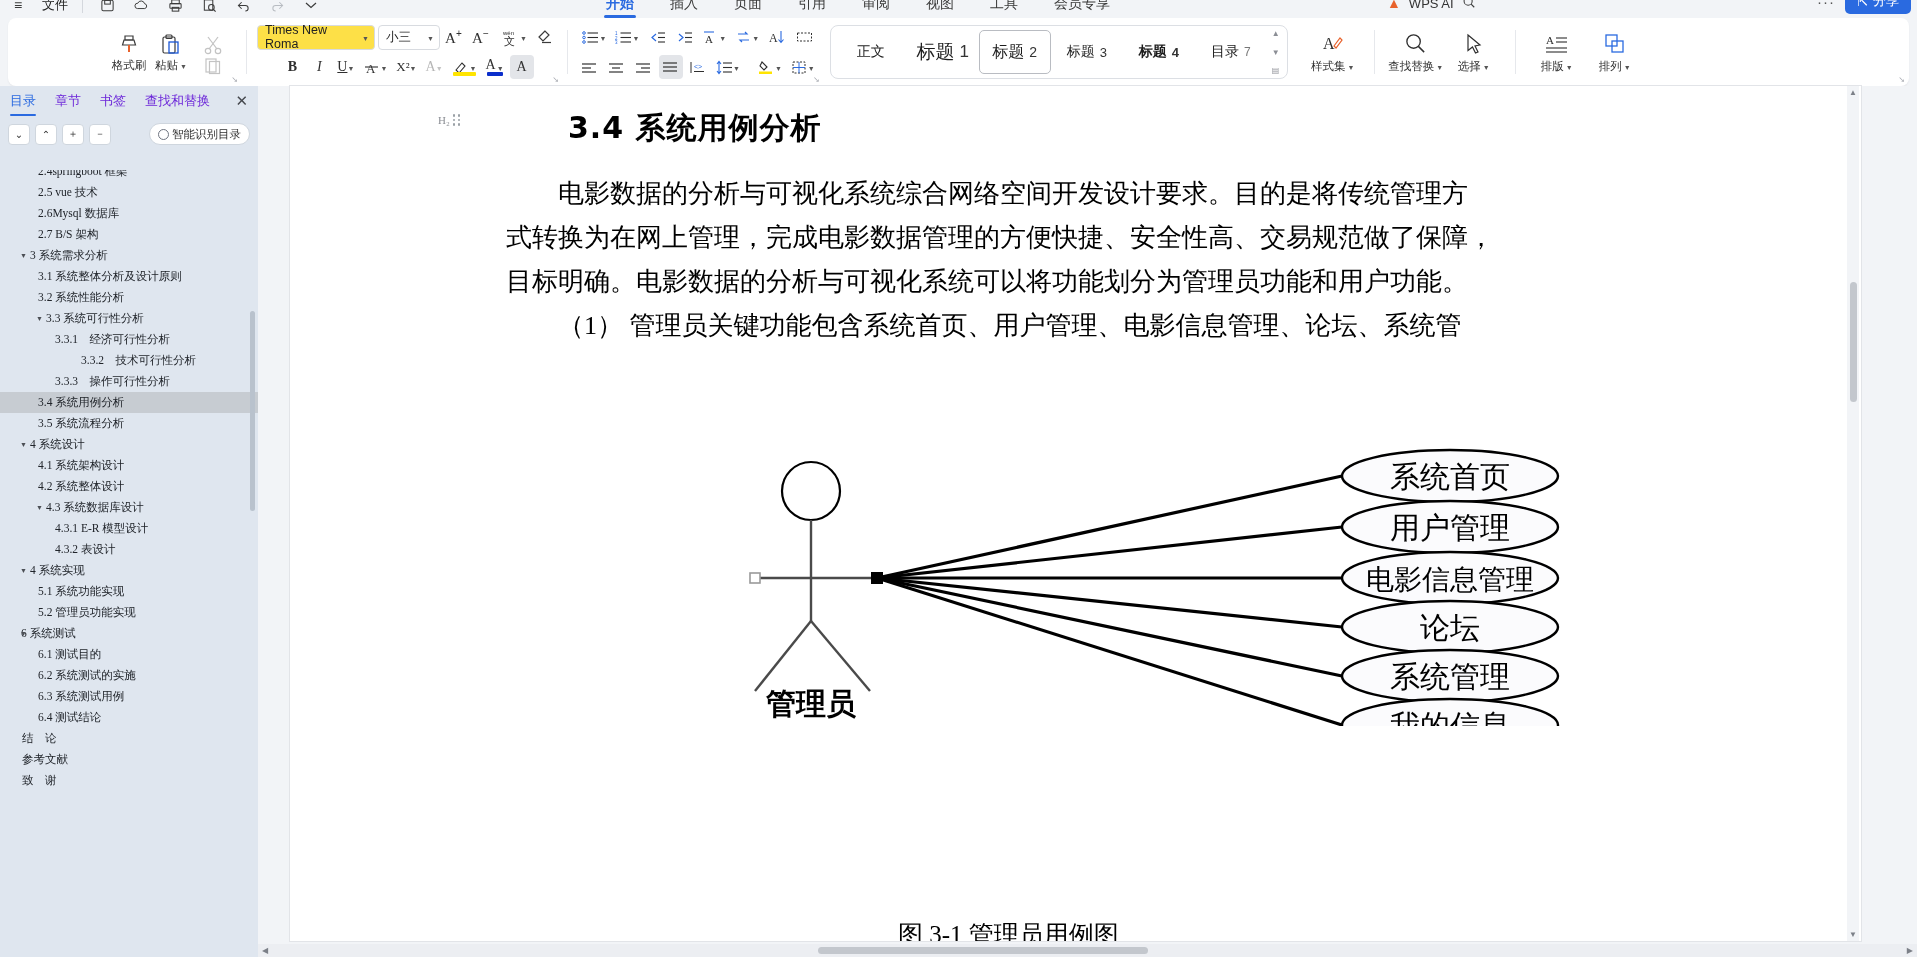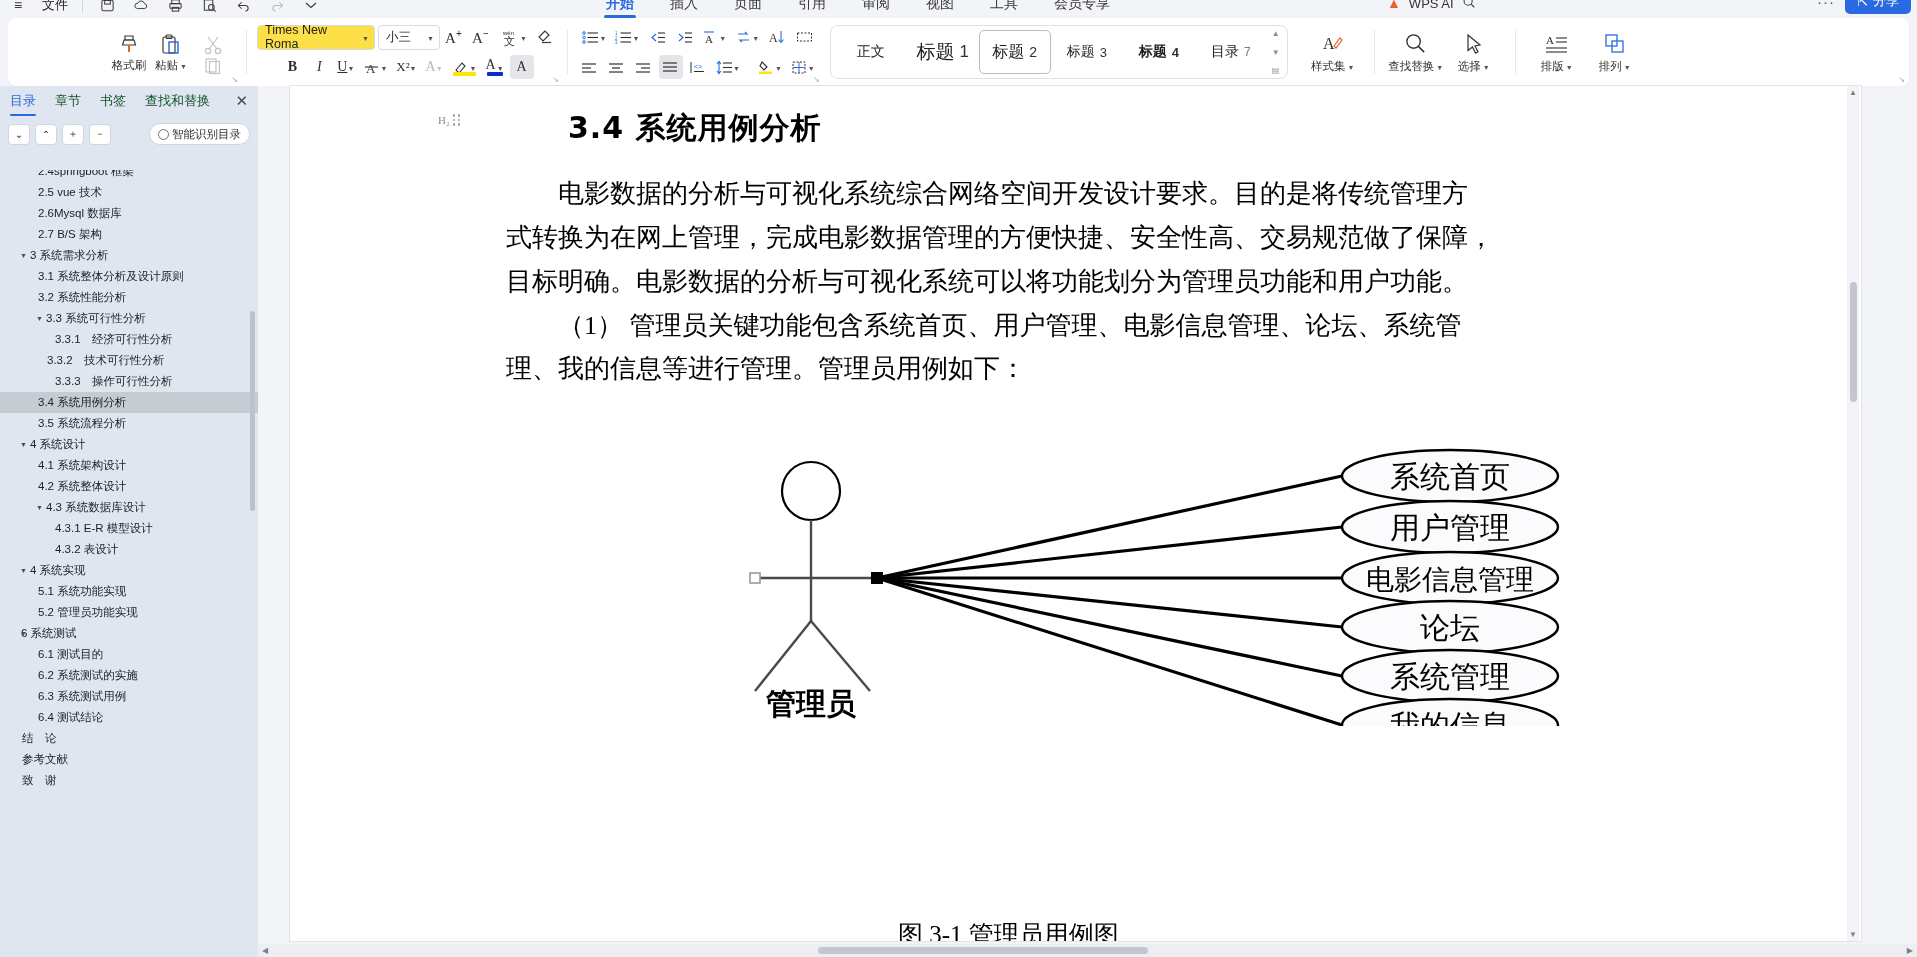--- a/index.html
+++ b/index.html
@@ -101,37 +101,37 @@
   .tool-col { display:flex; flex-direction:column; align-items:center; justify-content:center; width:58px; height:58px; gap:2px; }
   .tool-col .ti { height:26px; display:flex; align-items:center; font-size:17px; color:#2f2f2f;}
   .tool-col .lbl { font-size:11.5px; color:#2f2f2f; white-space:nowrap; display:flex; align-items:center; gap:2px;text-align:right; }
 
   
   .sidebar {
     position:absolute; left:0; top:86px; width:258px; height:871px;
     background:#dfe6ef;
   }
   .side-tabs { display:flex; align-items:center; height:32px; padding:0 10px; gap:19px; position:relative; }
-  .side-tabs .st { font-size:13px; color:#14532d; position:relative; padding:6px 0 8px; white-space:nowrap; }
+  .side-tabs .st { font-size:13px; color:#6d28d9; position:relative; padding:6px 0 8px; white-space:nowrap; }
   .side-tabs .st.active { color:#2a6ae0; }
   .side-tabs .st.active::after { content:""; position:absolute; left:0; right:0; bottom:2px; height:2.5px; background:#2a6ae0; border-radius:2px; }
   .side-close { position:absolute; right:10px; top:6px; font-size:15px; color:#45484d; }
 
   .side-toolbar { display:flex; align-items:center; height:32px; padding:0 8px; gap:5px; position:relative; }
   .sbtn {
     width:22px; height:21px; background:#fff; border:1px solid #cfd6de; border-radius:4px;
     display:flex; align-items:center; justify-content:center; font-size:10px; color:#333;
   }
   .smart-toc {
     position:absolute; right:8px; top:5px; height:22px; background:#fff; border:1px solid #cfd6de;
     border-radius:11px; display:flex; align-items:center; gap:3px; padding:0 8px; font-size:11.5px; color:#2f2f2f; white-space:nowrap;
   }
   .smart-toc .ring { width:11px; height:11px; border:1.3px solid #6f7581; border-radius:50%; display:inline-block; }
 
-  .toc-list { position:absolute; top:75px; left:0; width:258px; height:796px; overflow:hidden; }
+  .toc-list { position:absolute; top:75px; left:0; width:258px; height:796px; overflow:hidden;font-family:Liberation Serif, serif; }
   .toc-item {
     display:flex; align-items:center; height:21px; font-size:11.5px; color:#20242a;
     white-space:nowrap; position:relative;
   }
   .toc-item.sel { background:#c7ccd2; }
   .tri { position:absolute; font-size:7px; color:#4b4f55; }
   .toc-text { display:block; }
   .toc-scrollbar {
     position:absolute; right:3px; top:150px; width:5px; height:200px; background:#b9c2cd; border-radius:3px;
   }
@@ -667,21 +667,21 @@
           <span class="toc-text" style="margin-left:38px;">3.2 系统性能分析</span>
         </div>
       <div class="toc-item">
           <span class="tri" style="left:36px;">▼</span>
           <span class="toc-text" style="margin-left:46px;">3.3 系统可行性分析</span>
         </div>
       <div class="toc-item">
           <span class="toc-text" style="margin-left:55px;">3.3.1　经济可行性分析</span>
         </div>
       <div class="toc-item">
-          <span class="toc-text" style="margin-left:47px;">3.3.2　技术可行性分析</span>
+          <span class="toc-text" style="margin-left:81px;">3.3.2　技术可行性分析</span>
         </div>
       <div class="toc-item">
           <span class="toc-text" style="margin-left:55px;">3.3.3　操作可行性分析</span>
         </div>
       <div class="toc-item sel">
           <span class="toc-text" style="margin-left:38px;">3.4 系统用例分析</span>
         </div>
       <div class="toc-item">
           <span class="toc-text" style="margin-left:38px;">3.5 系统流程分析</span>
         </div>
@@ -760,21 +760,20 @@
             <i></i>
           </span>
       </div>
 
       <div class="doc-h2">3.4  系统用例分析</div>
 
       <div class="doc-p l1">电影数据的分析与可视化系统综合网络空间开发设计要求。目的是将传统管理方</div>
       <div class="doc-p l2">式转换为在网上管理，完成电影数据管理的方便快捷、安全性高、交易规范做了保障，</div>
       <div class="doc-p l3">目标明确。电影数据的分析与可视化系统可以将功能划分为管理员功能和用户功能。</div>
       <div class="doc-p l4">（1）  管理员关键功能包含系统首页、用户管理、电影信息管理、论坛、系统管</div>
-      <div class="doc-p l5">理、我的信息等进行管理。管理员用例如下：</div>
 
       <svg class="uml" viewBox="0 0 1571 340">
 
         <g stroke="#000" stroke-width="3.2" fill="none">
           <line x1="587" y1="192" x2="1052" y2="90"></line>
           <line x1="587" y1="192" x2="1052" y2="141"></line>
           <line x1="587" y1="192" x2="1052" y2="192"></line>
           <line x1="587" y1="192" x2="1052" y2="241"></line>
           <line x1="587" y1="192" x2="1052" y2="290"></line>
           <line x1="587" y1="192" x2="1052" y2="339"></line>

